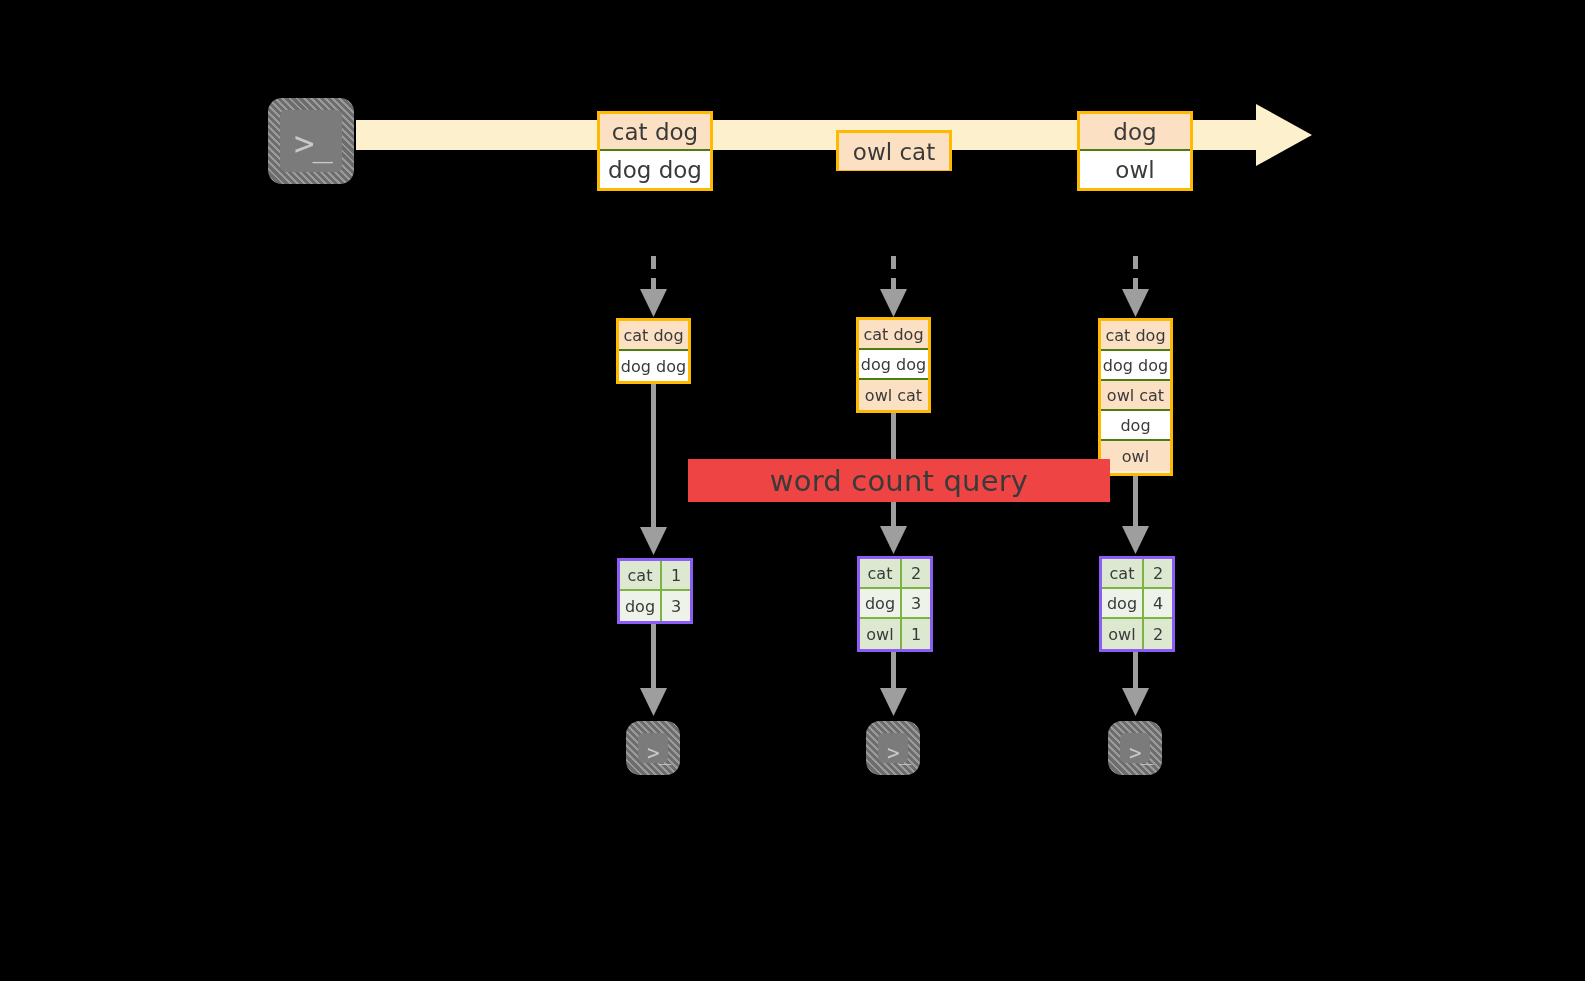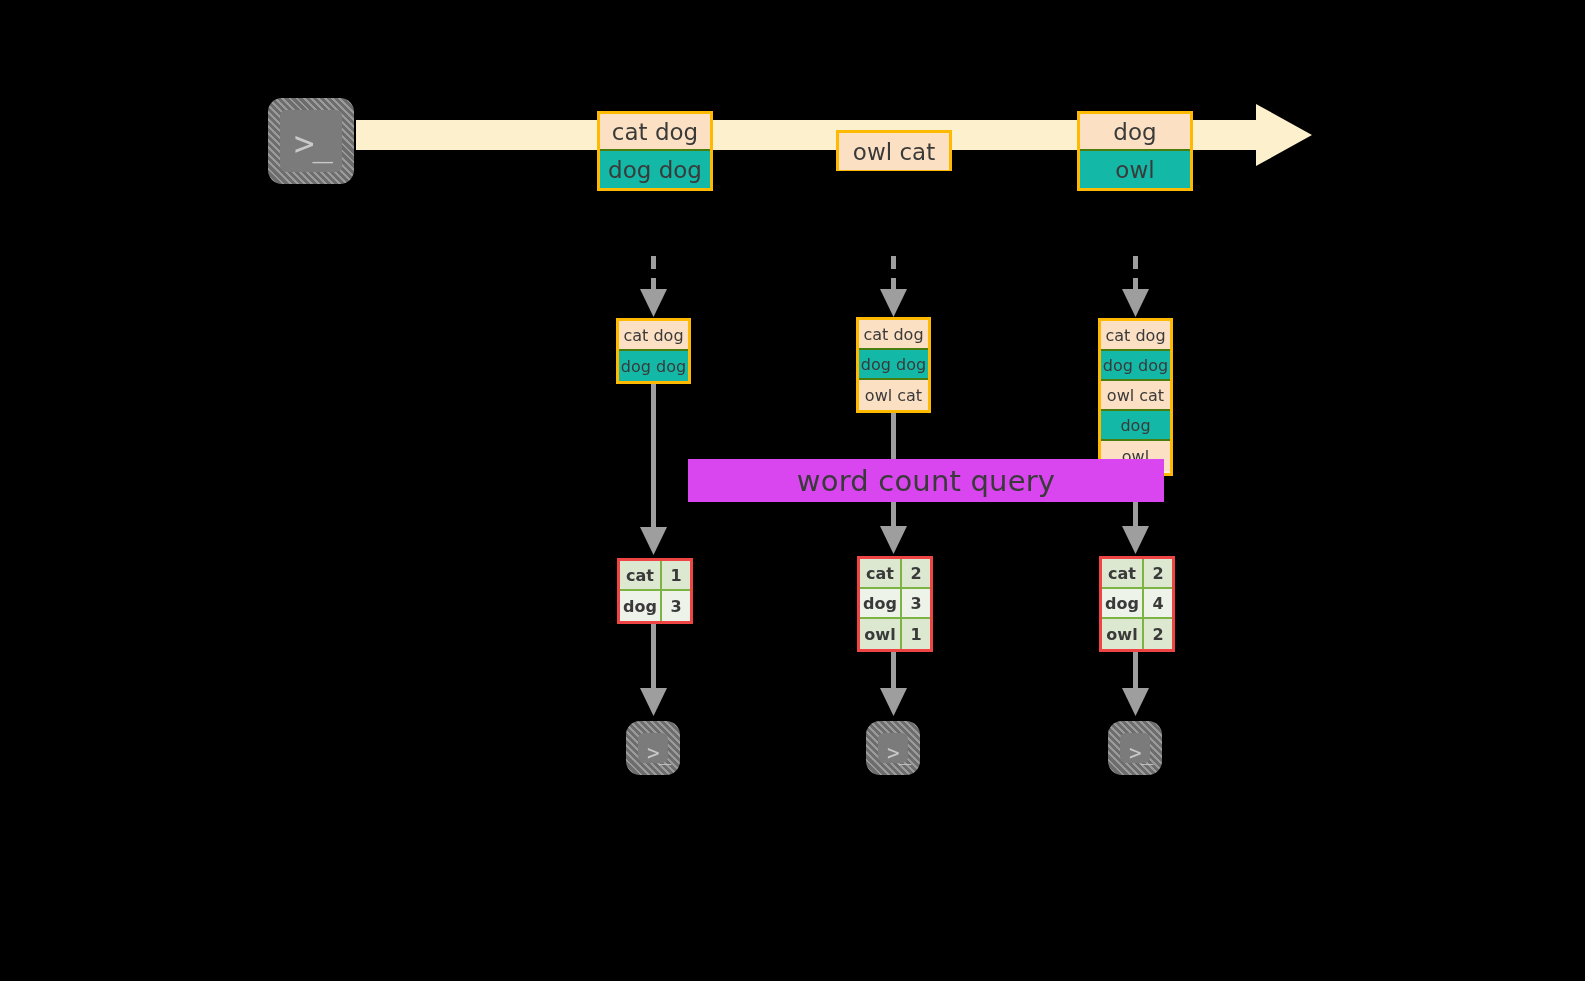--- a/index.html
+++ b/index.html
@@ -62,37 +62,36 @@
     background:#fdf0e2;
   }
   .obox .orow{
     box-sizing:border-box;
     display:flex;align-items:center;justify-content:center;
     border-bottom:2px solid #4d7c0f;
     white-space:nowrap;
   }
   .obox .orow:last-child{border-bottom:none;}
   .obox .orow.dk{background:#fbe0c3;}
-  .obox .orow.lt{background:#14b8a6;}
+  .obox .orow.lt{background:#ffffff;}
 
   
   .obox.big{}
   .obox.big .orow{height:37px;font-size:23px;padding:0 14px;}
 
   
   .obox.sm .orow{height:30px;font-size:16px;padding:0 8px;}
 
   
   .gtable{
     position:absolute;
-    border:3px solid #ef4444;
+    border:3px solid #8b5cf6;
     box-sizing:border-box;
     z-index:4;
     background:#fde047;
-    font-weight:bold;
   }
   .gtable .grow{
     display:flex;box-sizing:border-box;
     border-bottom:2px solid #7cb342;
     height:30px;
   }
   .gtable .grow:last-child{border-bottom:none;}
   .gtable .grow.dk .gc{background:#dde8d1;}
   .gtable .grow.lt .gc{background:#eef3ea;}
   .gtable .gc{
@@ -109,22 +108,22 @@
   .vdash{
     position:absolute;width:5px;z-index:2;
     background:repeating-linear-gradient(to bottom,
       #9e9e9e 0px,#9e9e9e 13px,
       transparent 13px,transparent 22px);
   }
   .ahead{position:absolute;z-index:3;}
 
   
   .query-band{
-    position:absolute;left:688px;top:459px;width:476px;height:43px;
-    background:#d946ef;z-index:5;
+    position:absolute;left:688px;top:459px;width:422px;height:43px;
+    background:#ef4444;z-index:5;
     display:flex;align-items:center;justify-content:center;
   }
   .query-band .qtext{
     font-size:29px;color:#3a3a3a;white-space:nowrap;
     letter-spacing:.2px;
   }
 </style>
 </head>
 <body>
 

